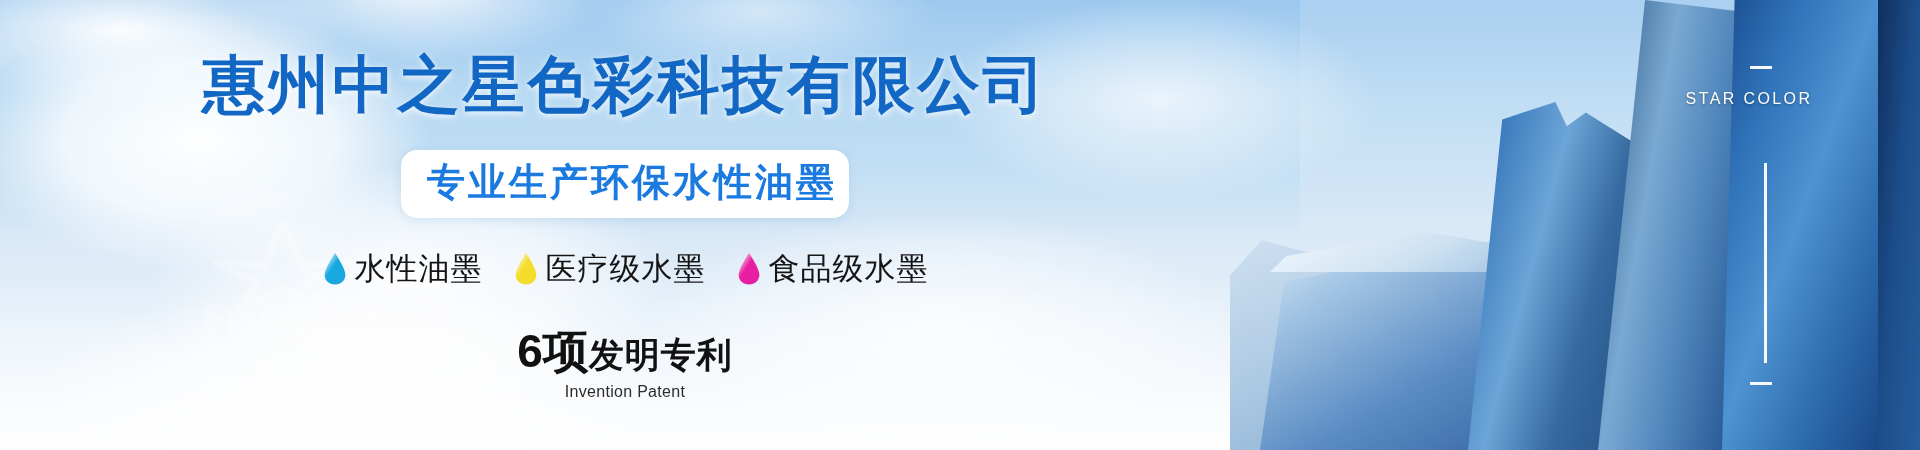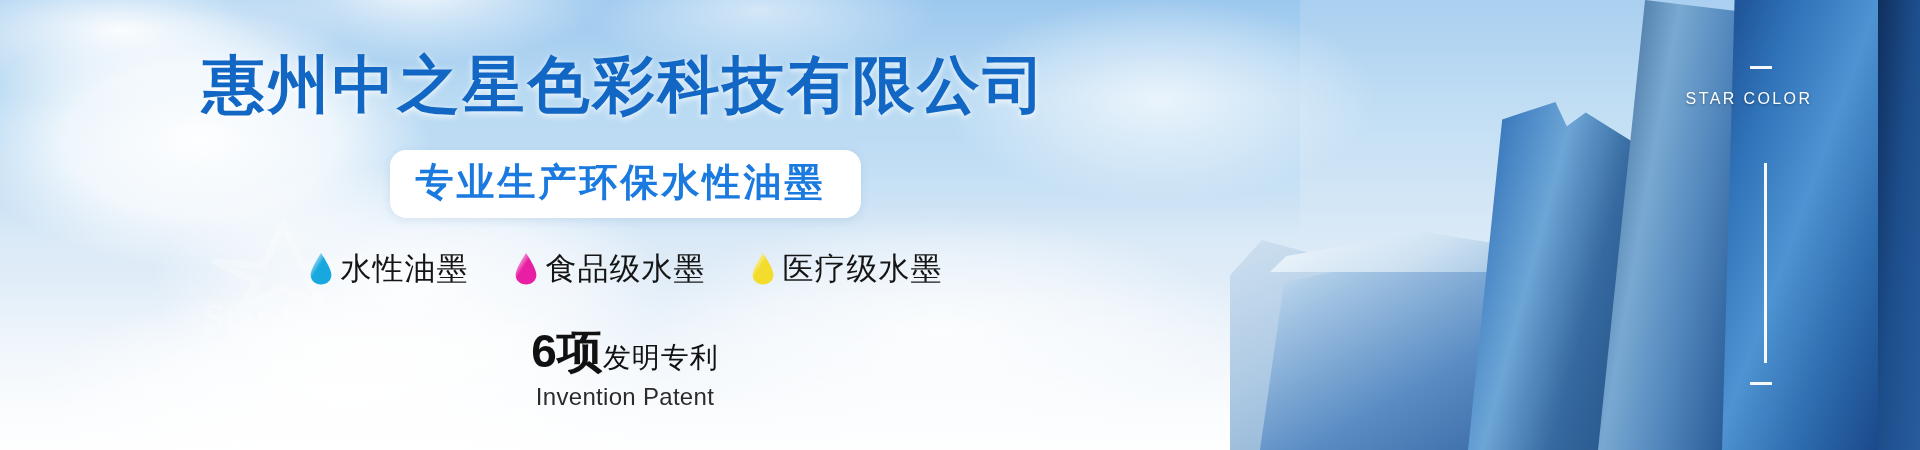--- a/index.html
+++ b/index.html
@@ -150,48 +150,48 @@
     text-shadow:0 2px 6px rgba(255,255,255,.85);
   }
 
   .pill-wrap{
     position:absolute;left:0;top:150px;width:1250px;text-align:center;
   }
   .pill{
     display:inline-block;
     background:#ffffff;
     border-radius:16px;
-    padding:7px 35px 10px 26px;
+    padding:7px 12px 10px 26px;
     font-size:38px;font-weight:bold;color:#1a7ae0;letter-spacing:3px;
     box-shadow:0 2px 10px rgba(120,160,200,.22);
   }
 
   .features{
     position:absolute;left:0;top:248px;width:1250px;
-    display:flex;justify-content:center;align-items:center;gap:44px;
+    display:flex;justify-content:center;align-items:center;gap:30px;
   }
   .feat{display:flex;align-items:center;gap:7px;}
   .drop{width:26px;height:34px;flex:0 0 auto;}
   .feat-label{
     font-size:31px;color:#151515;letter-spacing:1px;font-weight:500;
   }
 
   .badges{
     position:absolute;left:0;top:328px;width:1250px;
     display:flex;justify-content:center;align-items:flex-start;gap:28px;
   }
   .badge{text-align:center;}
   .badge-line{
     display:flex;align-items:baseline;justify-content:center;
     color:#111111;line-height:1;
   }
   .badge-strong{font-size:46px;font-weight:bold;letter-spacing:0px;}
-  .badge-rest{font-size:28px;font-weight:400;letter-spacing:1px;}
+  .badge-rest{font-size:35px;font-weight:700;letter-spacing:1px;}
   .badge-en{
-    margin-top:9px;font-size:24px;color:#2b2b2b;letter-spacing:.3px;
+    margin-top:9px;font-size:16px;color:#2b2b2b;letter-spacing:.3px;
   }
 </style>
 </head>
 <body>
 
 <div id="banner">
 
   <div class="sky-top"></div>
   <div class="cloud-a"></div>
   <div class="cloud-e"></div>
@@ -243,43 +243,43 @@
                 <stop offset="100%" stop-color="#18a8e0"></stop>
               </linearGradient>
             </defs>
             <path d="M13 1 C13 1 2 17.5 2 24.2 C2 30.4 6.9 34.5 13 34.5 C19.1 34.5 24 30.4 24 24.2 C24 17.5 13 1 13 1 Z" fill="url(#g0)"></path>
           </svg>
           <span class="feat-label">水性油墨</span>
         </div>
         <div class="feat">
           <svg class="drop" viewBox="0 0 26 36">
             <defs>
+              <linearGradient id="g2" x1="0" y1="0" x2="1" y2="1">
+                <stop offset="0%" stop-color="#ffffff" stop-opacity=".75"></stop>
+                <stop offset="42%" stop-color="#f4dc2c"></stop>
+                <stop offset="100%" stop-color="#f4dc2c"></stop>
+              </linearGradient>
+            </defs>
+            <path d="M13 1 C13 1 2 17.5 2 24.2 C2 30.4 6.9 34.5 13 34.5 C19.1 34.5 24 30.4 24 24.2 C24 17.5 13 1 13 1 Z" fill="url(#g2)"></path>
+          </svg>
+          <span class="feat-label">医疗级水墨</span>
+        </div>
+        <div class="feat">
+          <svg class="drop" viewBox="0 0 26 36">
+            <defs>
               <linearGradient id="g1" x1="0" y1="0" x2="1" y2="1">
                 <stop offset="0%" stop-color="#ffffff" stop-opacity=".75"></stop>
                 <stop offset="42%" stop-color="#e81fa3"></stop>
                 <stop offset="100%" stop-color="#e81fa3"></stop>
               </linearGradient>
             </defs>
             <path d="M13 1 C13 1 2 17.5 2 24.2 C2 30.4 6.9 34.5 13 34.5 C19.1 34.5 24 30.4 24 24.2 C24 17.5 13 1 13 1 Z" fill="url(#g1)"></path>
           </svg>
           <span class="feat-label">食品级水墨</span>
         </div>
-        <div class="feat">
-          <svg class="drop" viewBox="0 0 26 36">
-            <defs>
-              <linearGradient id="g2" x1="0" y1="0" x2="1" y2="1">
-                <stop offset="0%" stop-color="#ffffff" stop-opacity=".75"></stop>
-                <stop offset="42%" stop-color="#f4dc2c"></stop>
-                <stop offset="100%" stop-color="#f4dc2c"></stop>
-              </linearGradient>
-            </defs>
-            <path d="M13 1 C13 1 2 17.5 2 24.2 C2 30.4 6.9 34.5 13 34.5 C19.1 34.5 24 30.4 24 24.2 C24 17.5 13 1 13 1 Z" fill="url(#g2)"></path>
-          </svg>
-          <span class="feat-label">医疗级水墨</span>
-        </div>
       </div>
 
     <div class="badges" id="credential-list">
         <div class="badge">
           <div class="badge-line">
             <span class="badge-strong">6项</span>
             <span class="badge-rest">发明专利</span>
           </div>
           <div class="badge-en">Invention Patent</div>
         </div>

